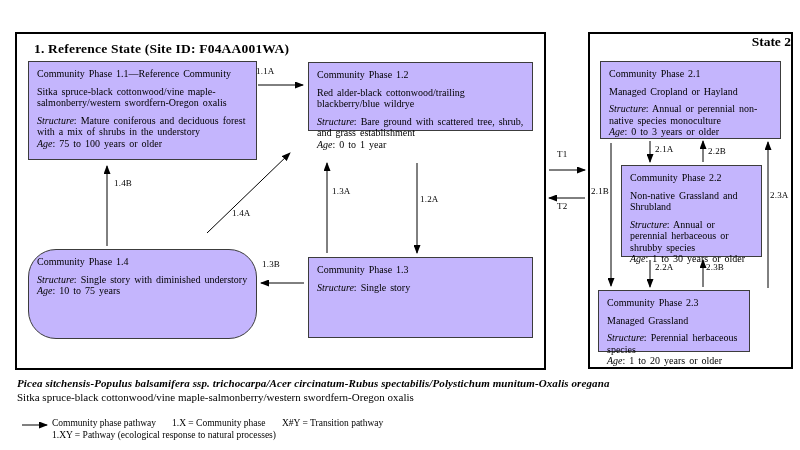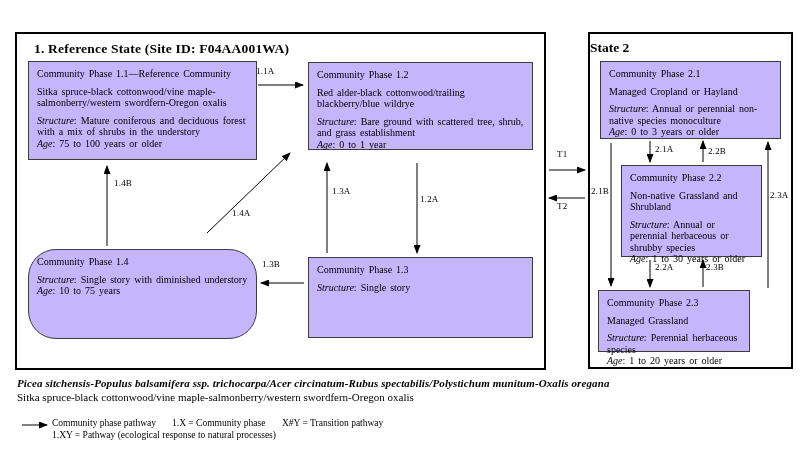--- a/index.html
+++ b/index.html
@@ -1,20 +1,20 @@
 <!DOCTYPE html>
 <html><head>
 <meta charset="utf-8">
 <style>
   html,body { margin:0; padding:0; background:#fff; }
   .canvas { position:relative; width:800px; height:450px; background:#fff;
             font-family:"Liberation Serif", serif; color:#000; overflow:hidden; }
   .state-outline { position:absolute; border:2px solid #000; box-sizing:border-box; background:#fff; }
   .ref-title { font-weight:bold; font-size:13.5px; margin:7px 0 0 17px; letter-spacing:.2px; }
-  .s2-title  { font-weight:bold; font-size:13.5px; text-align:left; margin-top:6px; }
+  .s2-title  { font-weight:bold; font-size:13.5px; text-align:right; margin-top:0; }
   .phase-box { position:absolute; border:1px solid #3c3c3c; box-sizing:border-box; background:#c4b5fd;
                padding:6px 8px 4px 8px; font-size:10px; line-height:11.5px; word-spacing:1.5px; }
   .ph-title { margin-bottom:6px; }
   .ph-name  { margin-bottom:6px; }
   .it { font-style:italic; }
   .plabel { position:absolute; font-size:9px; letter-spacing:.2px; }
   .svg-overlay { position:absolute; left:0; top:0; pointer-events:none; }
   .footer-sci { position:absolute; left:17px; top:377px; font-weight:bold; font-style:italic; font-size:11px; letter-spacing:.1px; }
   .footer-common { position:absolute; left:17px; top:391px; font-size:11px; }
   .legend-item { position:absolute; font-size:9.5px; }
@@ -32,21 +32,21 @@
     <div class="s2-title">State 2</div>
   </div>
 
   <div class="phase-box" style="left:28px; top:61px; width:229px; height:99px;">
     <div class="ph-title">Community Phase 1.1—Reference Community</div>
     <div class="ph-name">Sitka spruce-black cottonwood/vine maple-salmonberry/western swordfern-Oregon oxalis</div>
     <div><span class="it">Structure</span><span>: Mature coniferous and deciduous forest with a mix of shrubs in the understory</span></div>
     <div><span class="it">Age</span><span>: 75 to 100 years or older</span></div>
   </div>
 
-  <div class="phase-box" style="left:308px; top:62px; width:225px; height:88px;font-family:Liberation Serif, serif;">
+  <div class="phase-box" style="left:308px; top:62px; width:225px; height:69px;font-family:Liberation Serif, serif;">
     <div class="ph-title">Community Phase 1.2</div>
     <div class="ph-name">Red alder-black cottonwood/trailing blackberry/blue wildrye</div>
     <div><span class="it">Structure</span><span>: Bare ground with scattered tree, shrub, and grass establishment</span></div>
     <div><span class="it">Age</span><span>: 0 to 1 year</span></div>
   </div>
 
   <div class="phase-box" style="left:308px; top:257px; width:225px; height:81px;">
     <div class="ph-title">Community Phase 1.3</div>
     <div><span class="it">Structure</span><span>: Single story</span></div>
   </div>

